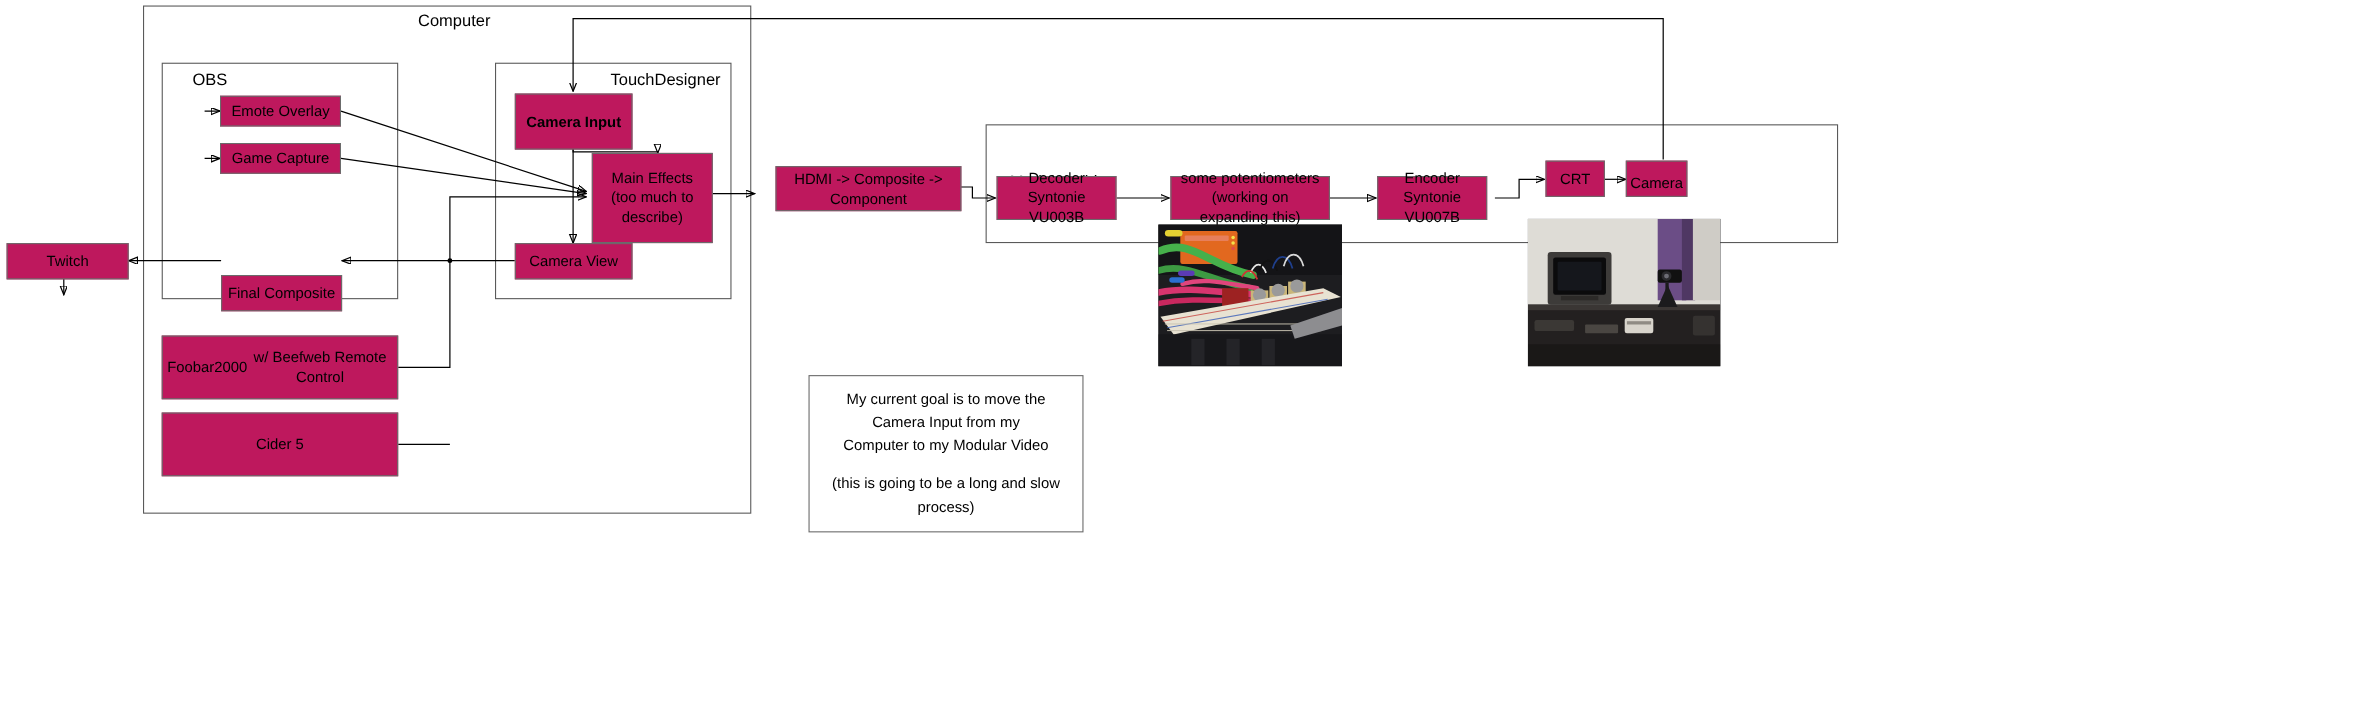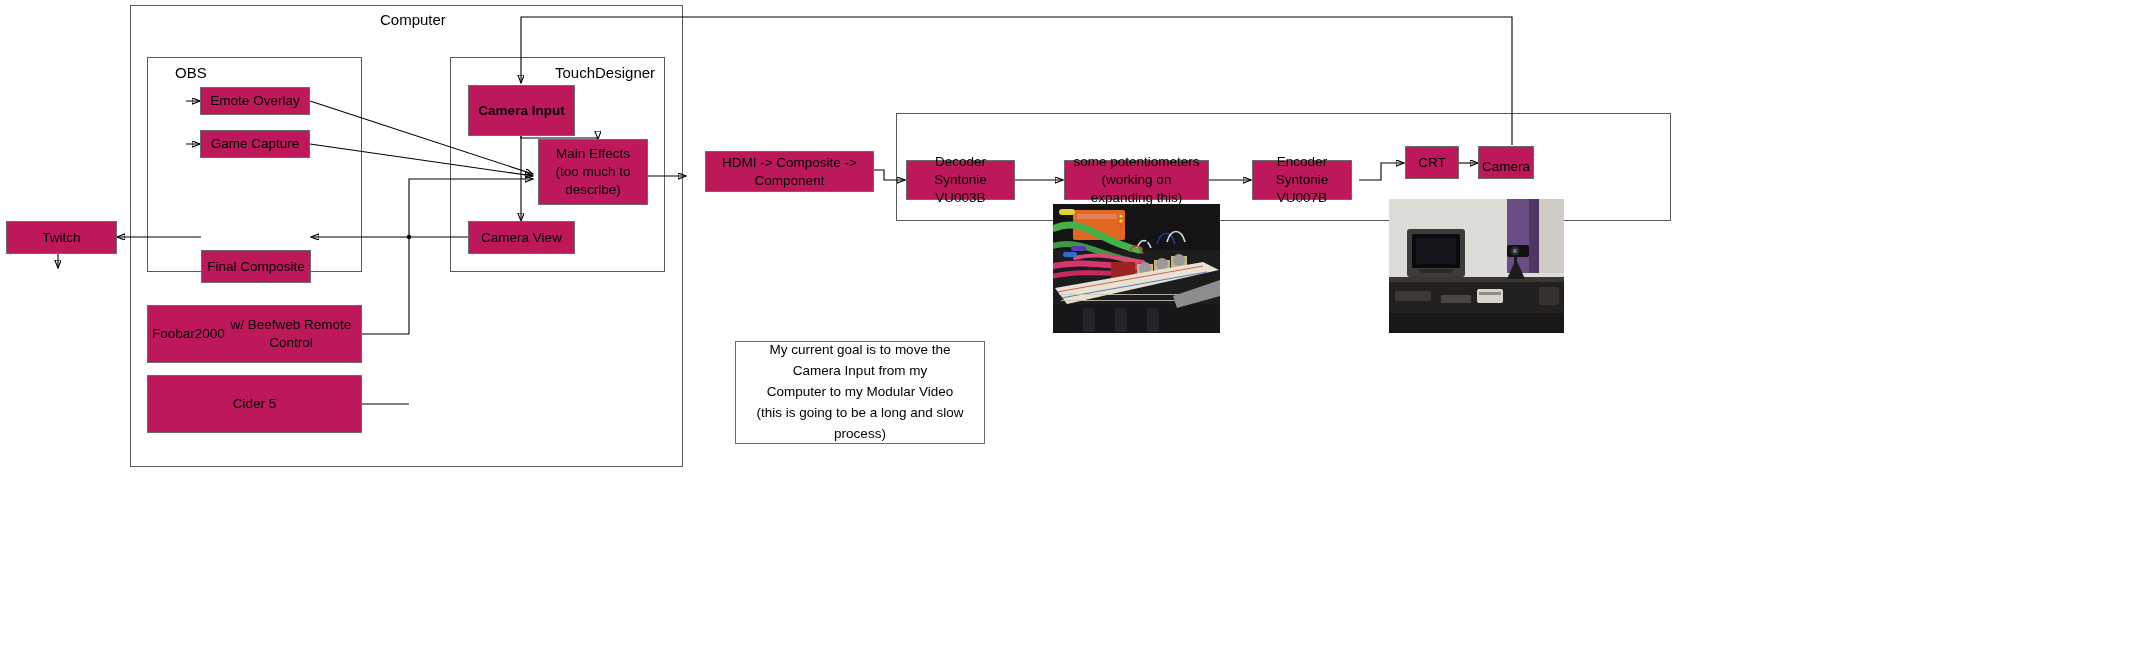--- a/index.html
+++ b/index.html
@@ -158,21 +158,21 @@
   </div>
 
   <div class="node" style="left:147px;top:375px;width:215px;height:58px;">
     <span>Cider 5</span>
   </div>
 
   <div class="node" style="left:468px;top:85px;width:107px;height:51px;font-weight:bold;">
     <span>Camera Input</span>
   </div>
 
-  <div class="node" style="left:538px;top:139px;width:110px;height:66px;flex-direction:column;">
+  <div class="node" style="left:538px;top:139px;width:110px;height:82px;flex-direction:column;">
     <span class="l2">Main Effects</span>
     <span class="l2">(too much to describe)</span>
   </div>
 
   <div class="node" style="left:468px;top:221px;width:107px;height:33px;">
     <span>Camera View</span>
   </div>
 
   <div class="node" style="left:672px;top:151px;width:169px;height:41px;margin-left:33px;">
     <span>HDMI -&gt; Composite -&gt; Component</span>
@@ -194,21 +194,21 @@
   </div>
 
   <div class="node" style="left:1405px;top:146px;width:54px;height:33px;">
     <span>CRT</span>
   </div>
 
   <div class="node" style="left:1478px;top:146px;width:56px;height:33px;align-items:flex-end;">
     <span>Camera</span>
   </div>
 
-  <div class="note" style="left:735px;top:341px;width:250px;height:103px;flex-direction:column;">
+  <div class="note" style="left:735px;top:341px;width:250px;height:143px;flex-direction:column;">
     <span>My current goal is to move the Camera Input from my</span>
     <span>Computer to my Modular Video</span>
     <span style="height:14px;"></span>
     <span>(this is going to be a long and slow process)</span>
   </div>
 
   <div class="photo" style="left:1053px;top:204px;width:167px;height:129px;">
     <svg width="167" height="129" viewBox="0 0 167 129">
       <rect x="0" y="0" width="167" height="129" fill="#1d1d20"></rect>
       <rect x="0" y="0" width="167" height="46" fill="#141417"></rect>

